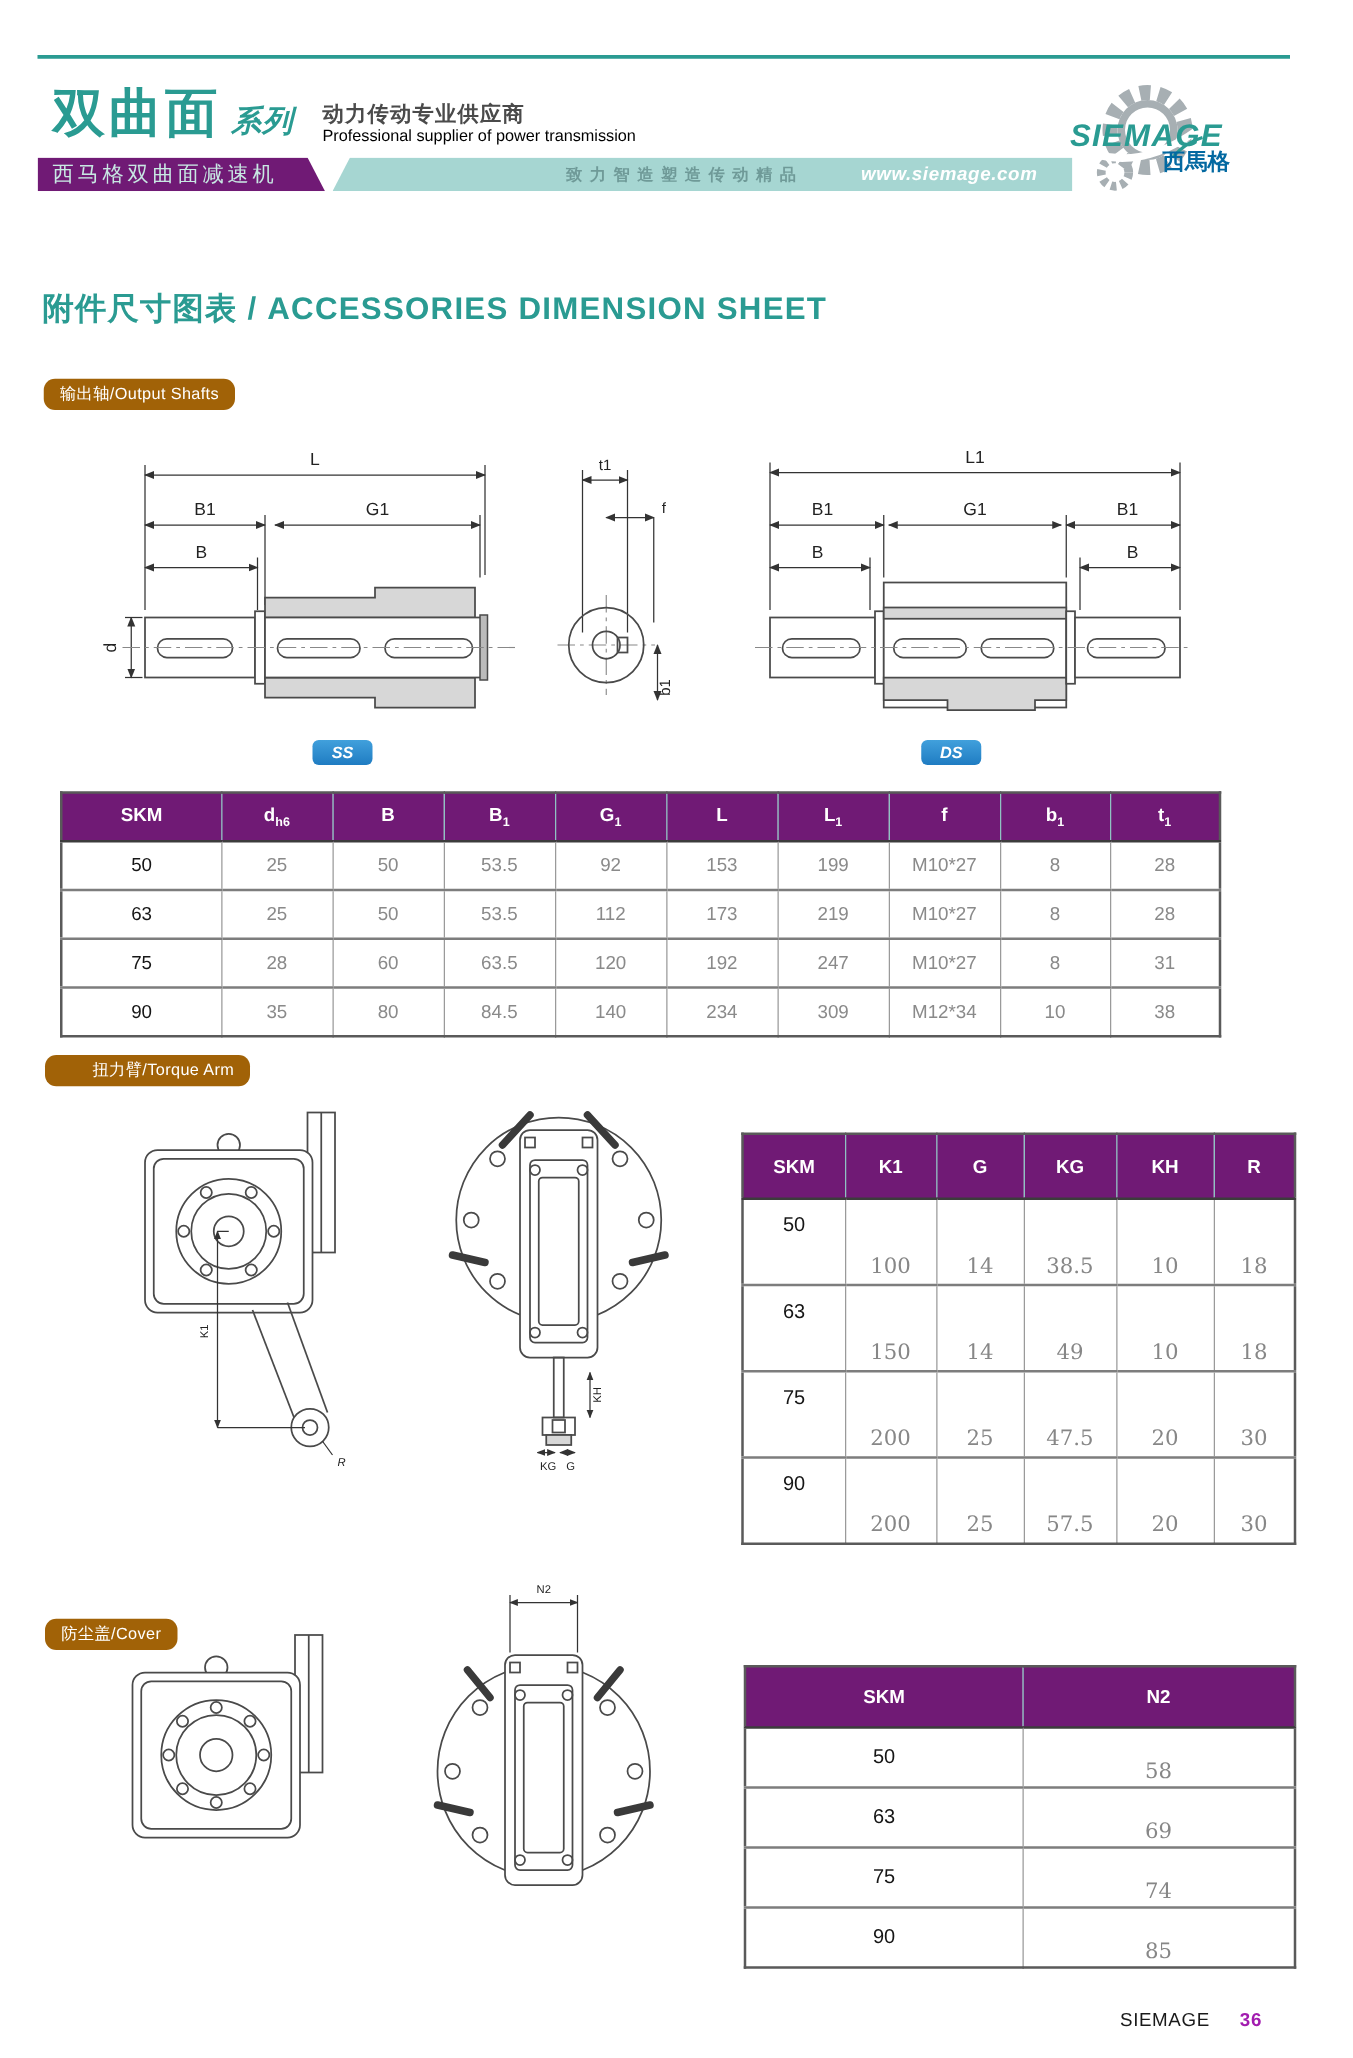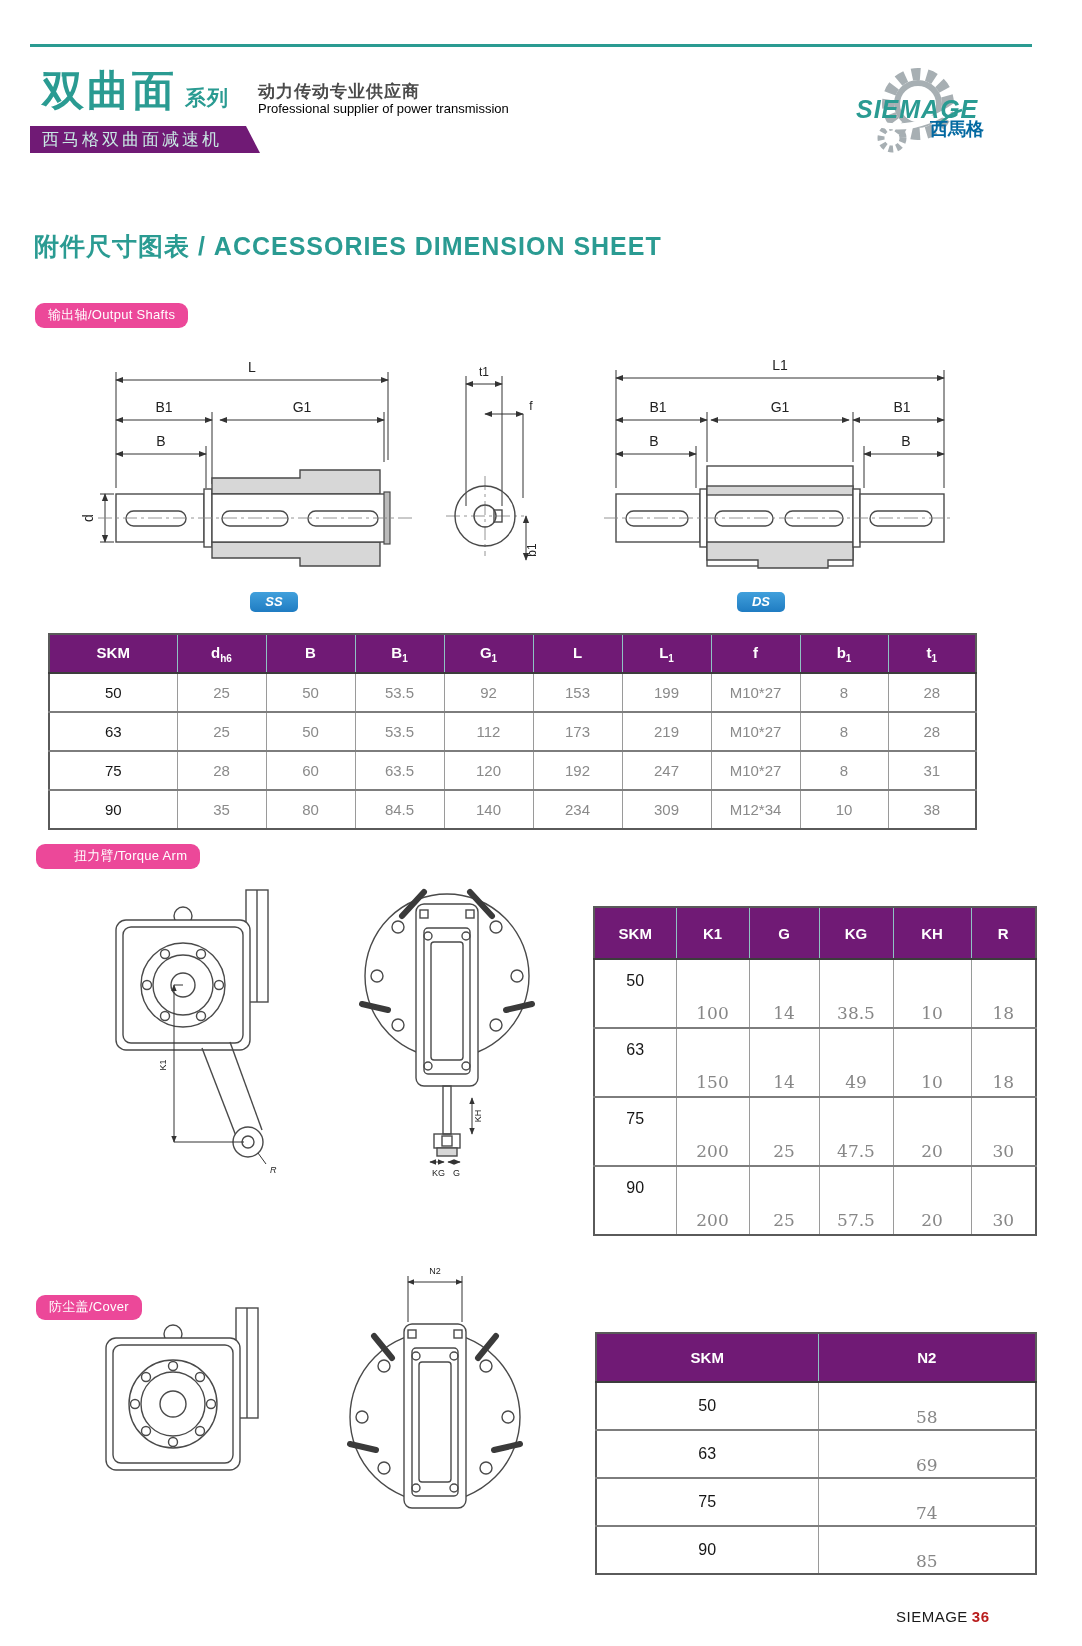--- a/index.html
+++ b/index.html
@@ -3,38 +3,38 @@
 <meta charset="utf-8">
 <style>
   html,body{margin:0;padding:0;background:#fff;}
   .page{position:relative;width:1082px;height:1646px;background:#fff;overflow:hidden;
         font-family:"Liberation Sans",sans-serif;color:#222;}
   .abs{position:absolute;}
 
   
   .top-rule{left:30px;top:44px;width:1002px;height:3px;background:#2a9b92;}
   .series-cn{left:42px;top:70px;font-size:42px;font-weight:bold;color:#2a9b92;letter-spacing:3px;line-height:1;}
-  .series-tag{font-size:21px;font-weight:bold;color:#2a9b92;letter-spacing:1px;margin-left:8px;}
+  .series-tag{font-size:24px;font-weight:bold;color:#2a9b92;letter-spacing:1px;margin-left:8px;font-style:italic;}
   .band-dark{left:30px;top:126px;width:230px;height:27px;background:#701a75;
              clip-path:polygon(0 0,calc(100% - 14px) 0,100% 100%,0 100%);
              color:#c8e8e3;font-family:"Liberation Serif",serif;font-size:17px;
              letter-spacing:3px;line-height:27px;padding-left:12px;box-sizing:border-box;}
   .band-light{left:266px;top:126px;width:592px;height:27px;background:#a6d6d2;
               clip-path:polygon(14px 0,100% 0,100% 100%,0 100%);
               display:flex;align-items:center;justify-content:flex-end;box-sizing:border-box;padding-right:28px;}
   .band-slogan{color:#6f9a98;font-size:13px;letter-spacing:6px;font-weight:bold;}
   .band-site{color:#fff;font-size:15px;font-weight:bold;font-style:italic;margin-left:46px;letter-spacing:.5px;}
   .supplier-cn{left:258px;top:80px;font-size:17px;font-weight:bold;color:#4a4a4a;letter-spacing:1px;}
   .supplier-en{left:258px;top:101px;font-size:13px;color:#000000;}
   .brand-text{left:856px;top:95px;font-size:25px;font-weight:bold;font-style:italic;color:#2a9b92;letter-spacing:1px;z-index:3;}
   .brand-cn{left:930px;top:117px;font-size:18px;font-weight:bold;color:#0369a1;font-family:"Liberation Serif",serif;z-index:3;}
 
   
   .page-title{left:34px;top:230px;font-size:25px;font-weight:bold;color:#2a9b92;letter-spacing:1px;}
-  .badge{background:#ec4899;color:#fff;font-size:13px;padding:3px 13px 4px 13px;border-radius:9px;letter-spacing:.3px;}
+  .badge{background:#a16207;color:#fff;font-size:13px;padding:3px 13px 4px 13px;border-radius:9px;letter-spacing:.3px;}
   .tag{width:48px;text-align:center;background:linear-gradient(#41a0dc,#1f7cc2);color:#fff;
        font-weight:bold;font-style:italic;font-size:13px;line-height:20px;border-radius:5px;}
 
   
   table.dim{border-collapse:collapse;table-layout:fixed;background:#fff;border:2px solid #5a5a5a;}
   table.dim th{background:#701a75;color:#fff;font-weight:bold;font-size:15px;
                border-left:1px solid #8fc2c2;border-bottom:2px solid #3c3c3c;}
   table.dim td{text-align:center;border-left:1px solid #9a9a9a;}
   sub.hsub{font-size:10px;}
 
@@ -54,21 +54,21 @@
 
   .t3{left:595px;top:1332px;width:440px;}
   .t3 th{height:45px;}
   .t3 td{height:43px;border-top:2px solid #7d7d7d;font-family:"DejaVu Serif",serif;
          font-size:17px;color:#878787;vertical-align:bottom;padding-bottom:2px;}
   .t3 tbody tr:first-child td{border-top:none;}
   .t3 td.skm{font-family:"Liberation Sans",sans-serif;font-size:16px;color:#161616;vertical-align:middle;padding:0;}
 
   
   .footer{left:896px;top:1608px;font-size:15px;color:#1a1a1a;letter-spacing:.5px;}
-  .footer .pgnum{color:#b91c1c;font-weight:bold;margin-left:4px;}
+  .footer .pgnum{color:#a21caf;font-weight:bold;margin-left:24px;}
 
   
   svg .ln{stroke:#4a4a4a;stroke-width:1.4;fill:#fff;}
   svg .nf{stroke:#4a4a4a;stroke-width:1.4;fill:none;}
   svg .fillg{fill:#d7d7d7;stroke:#4a4a4a;stroke-width:1.4;}
   svg .dim{stroke:#333;stroke-width:1;fill:none;}
   svg .cl{stroke:#888;stroke-width:.9;fill:none;stroke-dasharray:14 4 3 4;}
   svg .claw{stroke:#3a3a3a;stroke-width:6;fill:none;stroke-linecap:round;}
   svg text{font-family:"Liberation Sans",sans-serif;font-size:14px;fill:#222;}
   svg text.sm{font-size:12px;}
@@ -79,20 +79,24 @@
 
 <div class="page">
 
   <div class="abs top-rule"></div>
 
   <div class="abs series-cn">
     <span>双曲面</span><span class="series-tag">系列</span>
   </div>
 
   <div class="abs band-dark">西马格双曲面减速机</div>
+  <div class="abs band-light">
+    <span class="band-slogan">致力智造塑造传动精品</span>
+    <span class="band-site">www.siemage.com</span>
+  </div>
 
   <div class="abs supplier-cn">动力传动专业供应商</div>
   <div class="abs supplier-en">Professional supplier of power transmission</div>
 
   <svg class="abs" style="left:872px;top:60px;" width="92" height="95" viewBox="0 0 92 95">
     <circle cx="46" cy="44" r="30" fill="none" stroke="#a7afb3" stroke-width="12" stroke-dasharray="8.5 6.5"></circle>
     <circle cx="46" cy="44" r="21" fill="none" stroke="#a7afb3" stroke-width="6"></circle>
     <circle cx="20" cy="78" r="11" fill="none" stroke="#a7afb3" stroke-width="7" stroke-dasharray="4.5 3.5"></circle>
     <path d="M6,64 Q45,74 86,44" stroke="#ffffff" stroke-width="6" fill="none"></path>
     <path d="M66,66 Q76,54 90,50" stroke="#2a9b92" stroke-width="2.5" fill="none"></path>

